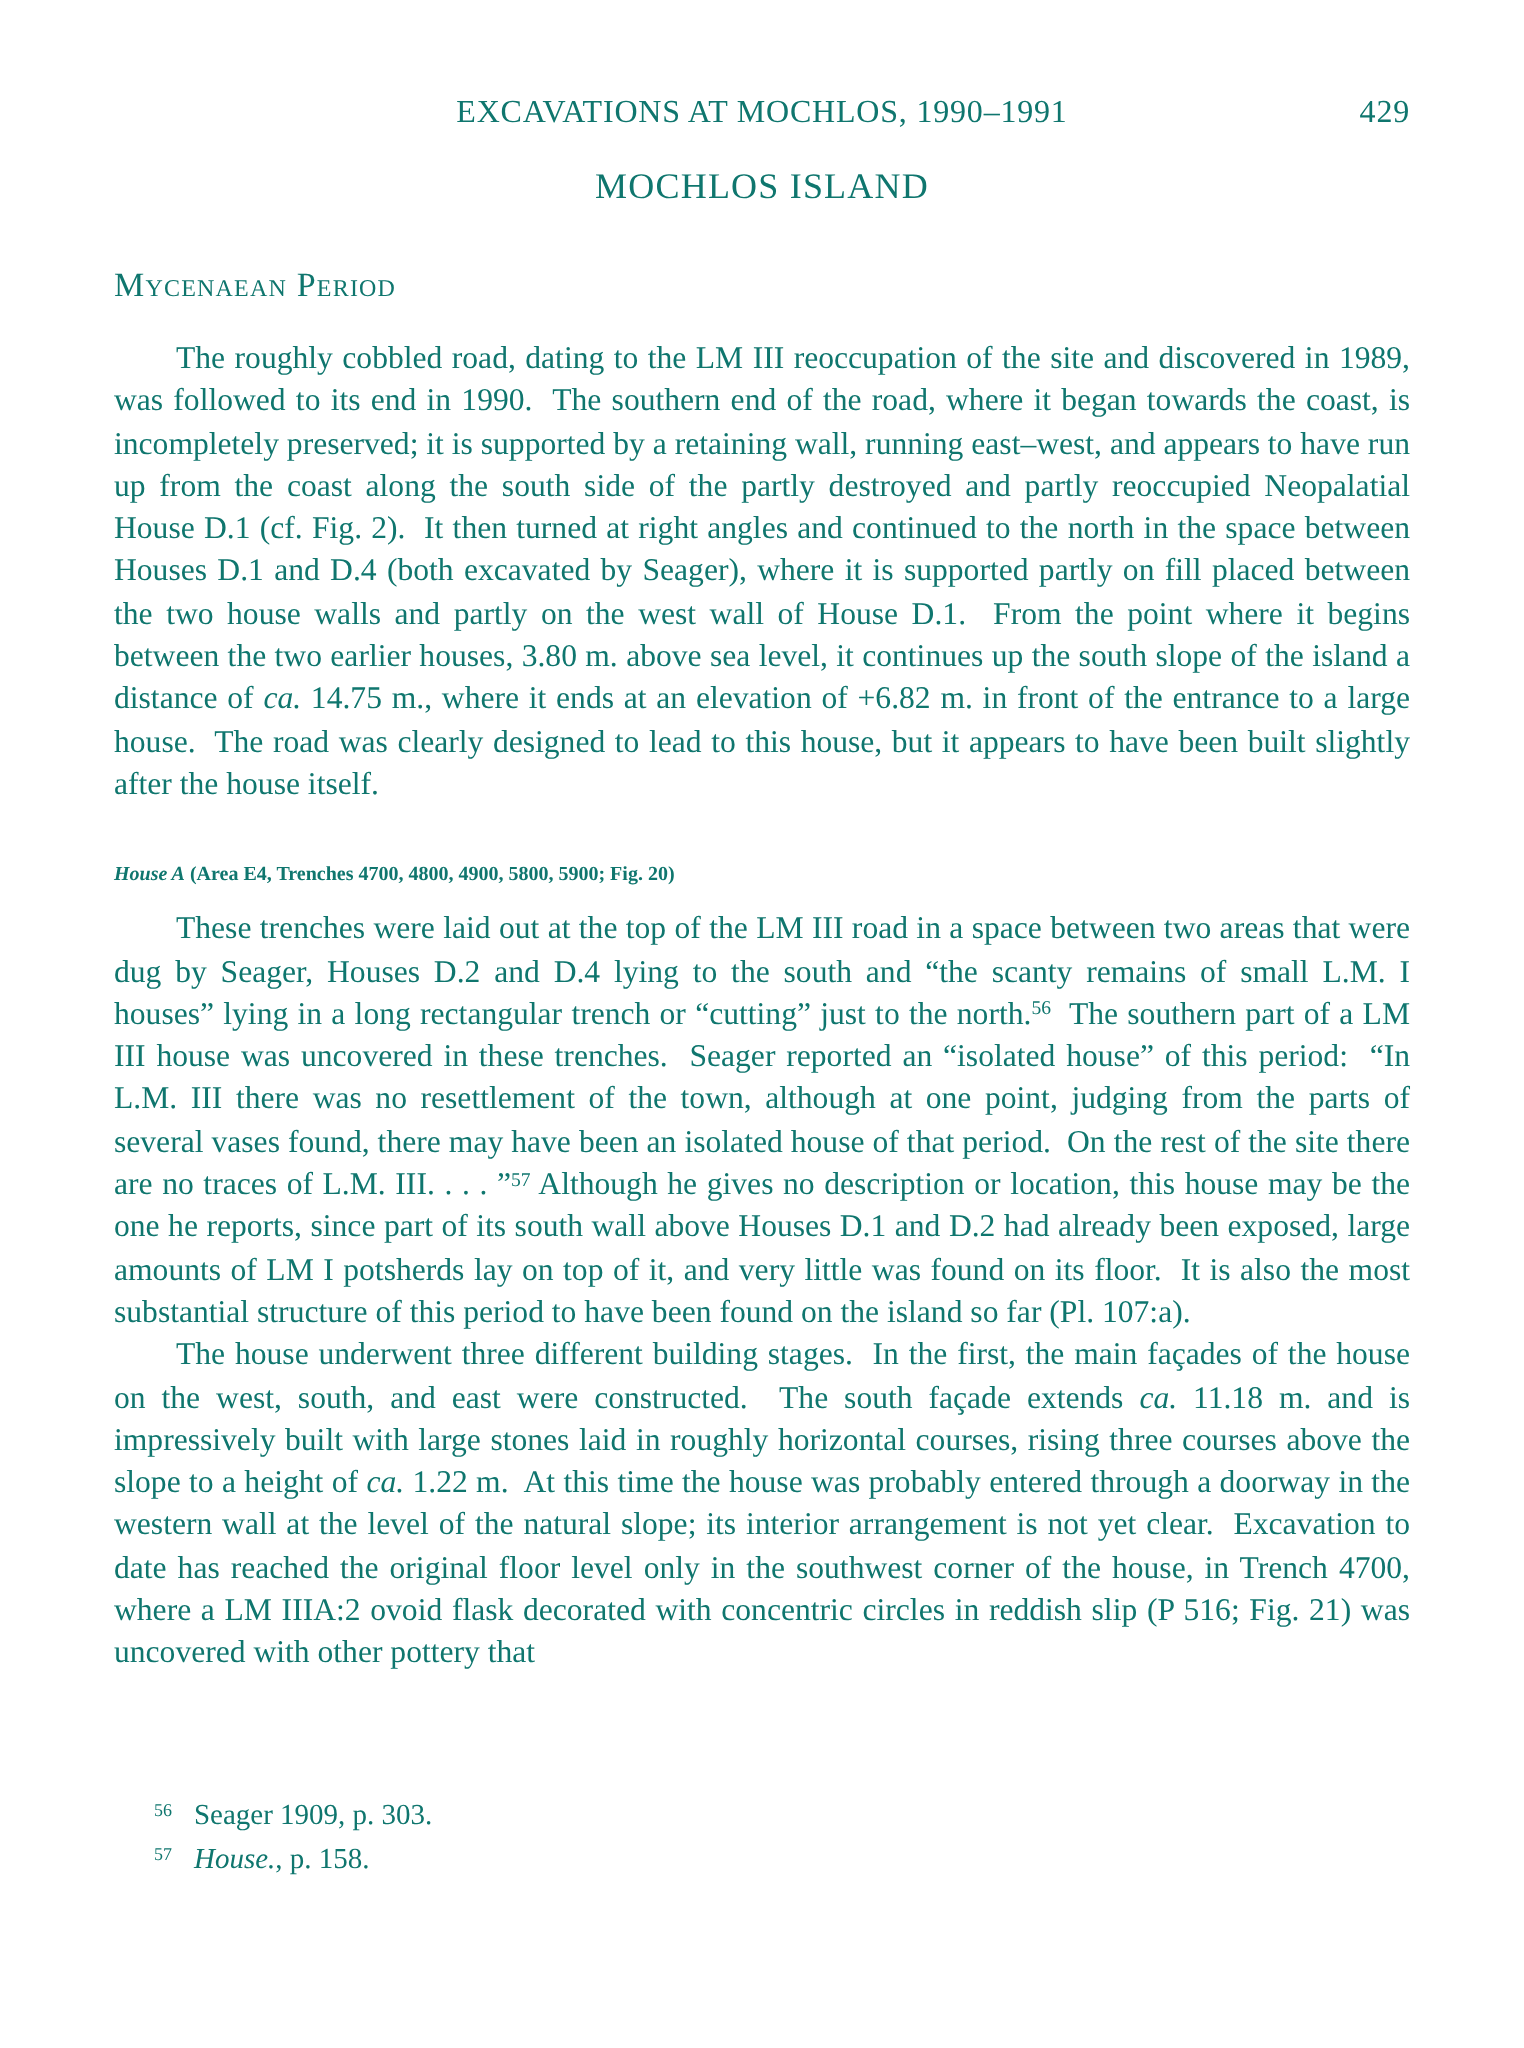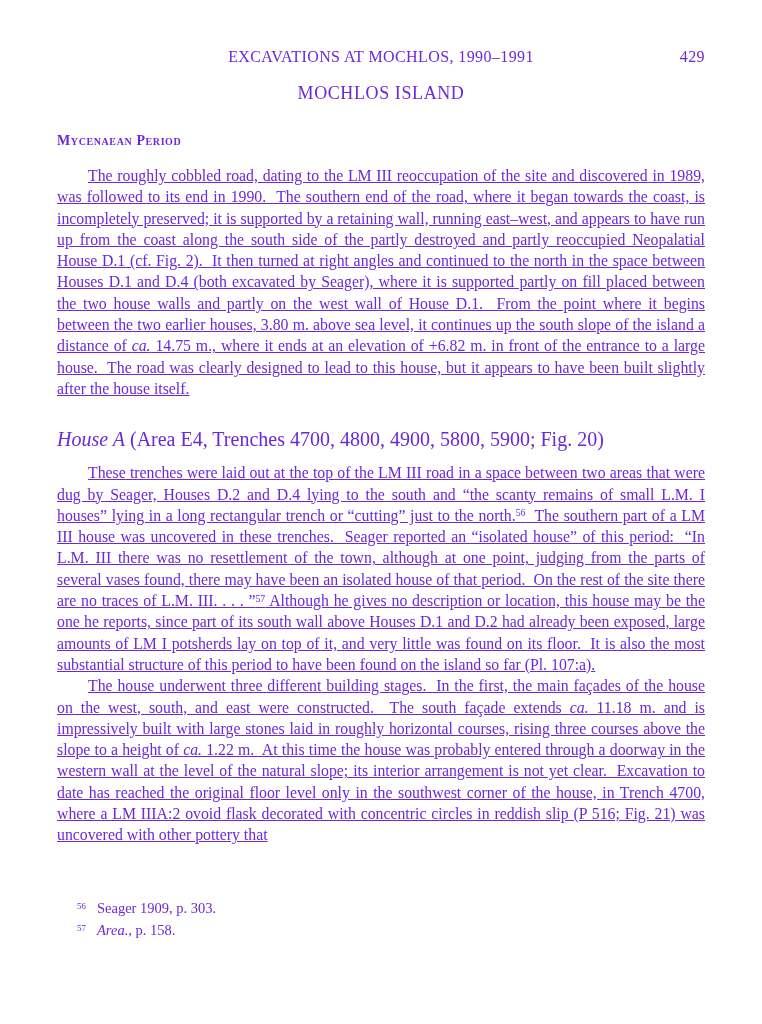--- a/index.html
+++ b/index.html
@@ -9,21 +9,21 @@
   }
   .page {
     position: relative;
     width: 762px;
     height: 1024px;
     margin: 0 auto;
     background: #ffffff;
     box-sizing: border-box;
     padding: 48px 57px 0 57px;
     font-family: "Liberation Serif", "DejaVu Serif", serif;
-    color: #6d28d9;
+    color: #0f766e;
     overflow: hidden;
   }
   .running-head {
     position: relative;
     text-align: center;
     font-size: 16px;
     letter-spacing: 0.4px;
     line-height: 18px;
   }
   .rh-page {
@@ -33,40 +33,39 @@
     font-family: Liberation Serif, serif;
   }
   .title {
     text-align: center;
     font-size: 18px;
     font-weight: normal;
     letter-spacing: 0.6px;
     margin: 17px 0 16px 0;
   }
   .section-heading {
-    font-size: 14px;
-    font-weight: bold;
+    font-size: 17px;
+    font-weight: normal;
     font-variant: small-caps;
     letter-spacing: 0.6px;
     margin: 29px 0 0 0;
   }
   .body-content {
     margin-top: 16px;
   }
   .body-content p {
     font-size: 15.8px;
     line-height: 21.3px;
     text-align: justify;
     text-indent: 31px;
     margin: 0;
-    text-decoration: underline;
   }
   .body-content h3 {
-    font-size: 20px;
-    font-weight: normal;
+    font-size: 10px;
+    font-weight: bold;
     margin: 29px 0 11px 0;
     text-indent: 0;
   }
   sup {
     font-size: 0.62em;
     line-height: 0;
     vertical-align: baseline;
     position: relative;
     top: -0.45em;
     margin-top: 33px;
@@ -97,15 +96,15 @@
   <h1 class="title">MOCHLOS ISLAND</h1>
   <h2 class="section-heading">Mycenaean Period</h2>
   <div class="body-content" id="body-content">
       <p><span>The roughly cobbled road, dating to the LM III reoccupation of the site and discovered in 1989, was followed to its end in 1990.&nbsp; The southern end of the road, where it began towards the coast, is incompletely preserved; it is supported by a retaining wall, running east–west, and appears to have run up from the coast along the south side of the partly destroyed and partly reoccupied Neopalatial House D.1 (cf. Fig. 2).&nbsp; It then turned at right angles and continued to the north in the space between Houses D.1 and D.4 (both excavated by Seager), where it is supported partly on fill placed between the two house walls and partly on the west wall of House D.1.&nbsp; From the point where it begins between the two earlier houses, 3.80 m. above sea level, it continues up the south slope of the island a distance of </span><i>ca.</i><span> 14.75 m., where it ends at an elevation of +6.82 m. in front of the entrance to a large house.&nbsp; The road was clearly designed to lead to this house, but it appears to have been built slightly after the house itself.</span></p>
       <h3><i>House A</i><span> (Area E4, Trenches 4700, 4800, 4900, 5800, 5900; Fig. 20)</span></h3>
       <p><span>These trenches were laid out at the top of the LM III road in a space between two areas that were dug by Seager, Houses D.2 and D.4 lying to the south and “the scanty remains of small L.M. I houses” lying in a long rectangular trench or “cutting” just to the north.</span><sup>56</sup><span>&nbsp; The southern part of a LM III house was uncovered in these trenches.&nbsp; Seager reported an “isolated house” of this period:&nbsp; “In L.M. III there was no resettlement of the town, although at one point, judging from the parts of several vases found, there may have been an isolated house of that period.&nbsp; On the rest of the site there are no traces of L.M. III. . . . ”</span><sup>57</sup><span> Although he gives no description or location, this house may be the one he reports, since part of its south wall above Houses D.1 and D.2 had already been exposed, large amounts of LM I potsherds lay on top of it, and very little was found on its floor.&nbsp; It is also the most substantial structure of this period to have been found on the island so far (Pl. 107:a).</span></p>
       <p><span>The house underwent three different building stages.&nbsp; In the first, the main façades of the house on the west, south, and east were constructed.&nbsp; The south façade extends </span><i>ca.</i><span> 11.18 m. and is impressively built with large stones laid in roughly horizontal courses, rising three courses above the slope to a height of </span><i>ca.</i><span> 1.22 m.&nbsp; At this time the house was probably entered through a doorway in the western wall at the level of the natural slope; its interior arrangement is not yet clear.&nbsp; Excavation to date has reached the original floor level only in the southwest corner of the house, in Trench 4700, where a LM IIIA:2 ovoid flask decorated with concentric circles in reddish slip (P 516; Fig. 21) was uncovered with other pottery that</span></p>
     </div>
   <div class="footnotes" id="footnotes">
       <div class="footnote"><sup class="fn-num">56</sup><span>Seager 1909, p. 303.</span></div>
-      <div class="footnote"><sup class="fn-num">57</sup><i>Area.</i><span>, p. 158.</span></div>
+      <div class="footnote"><sup class="fn-num">57</sup><i>House.</i><span>, p. 158.</span></div>
     </div>
 </div>
 
 </body></html>

